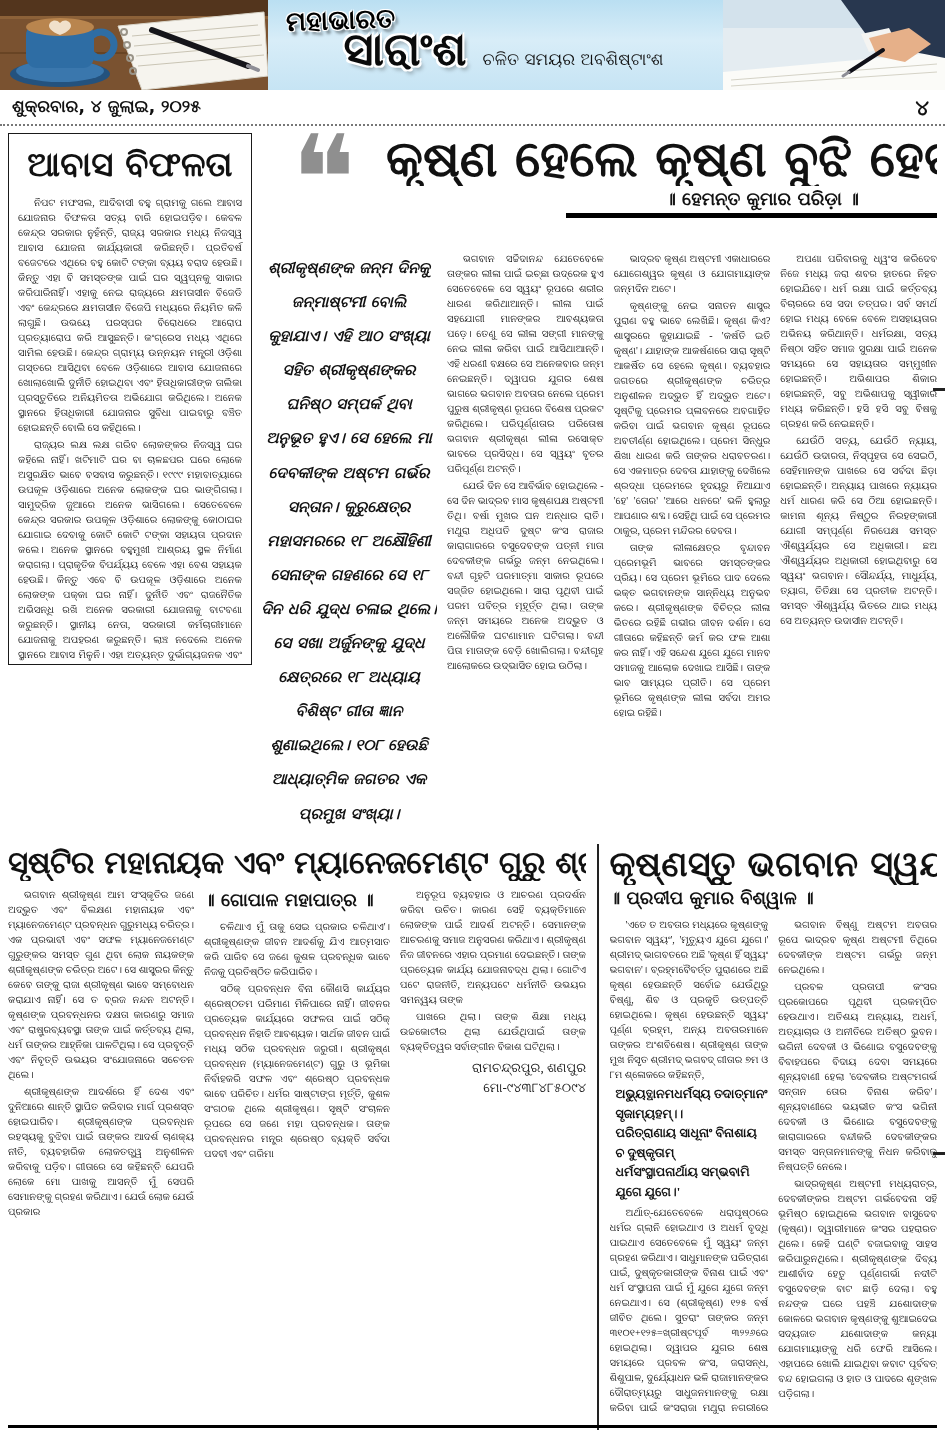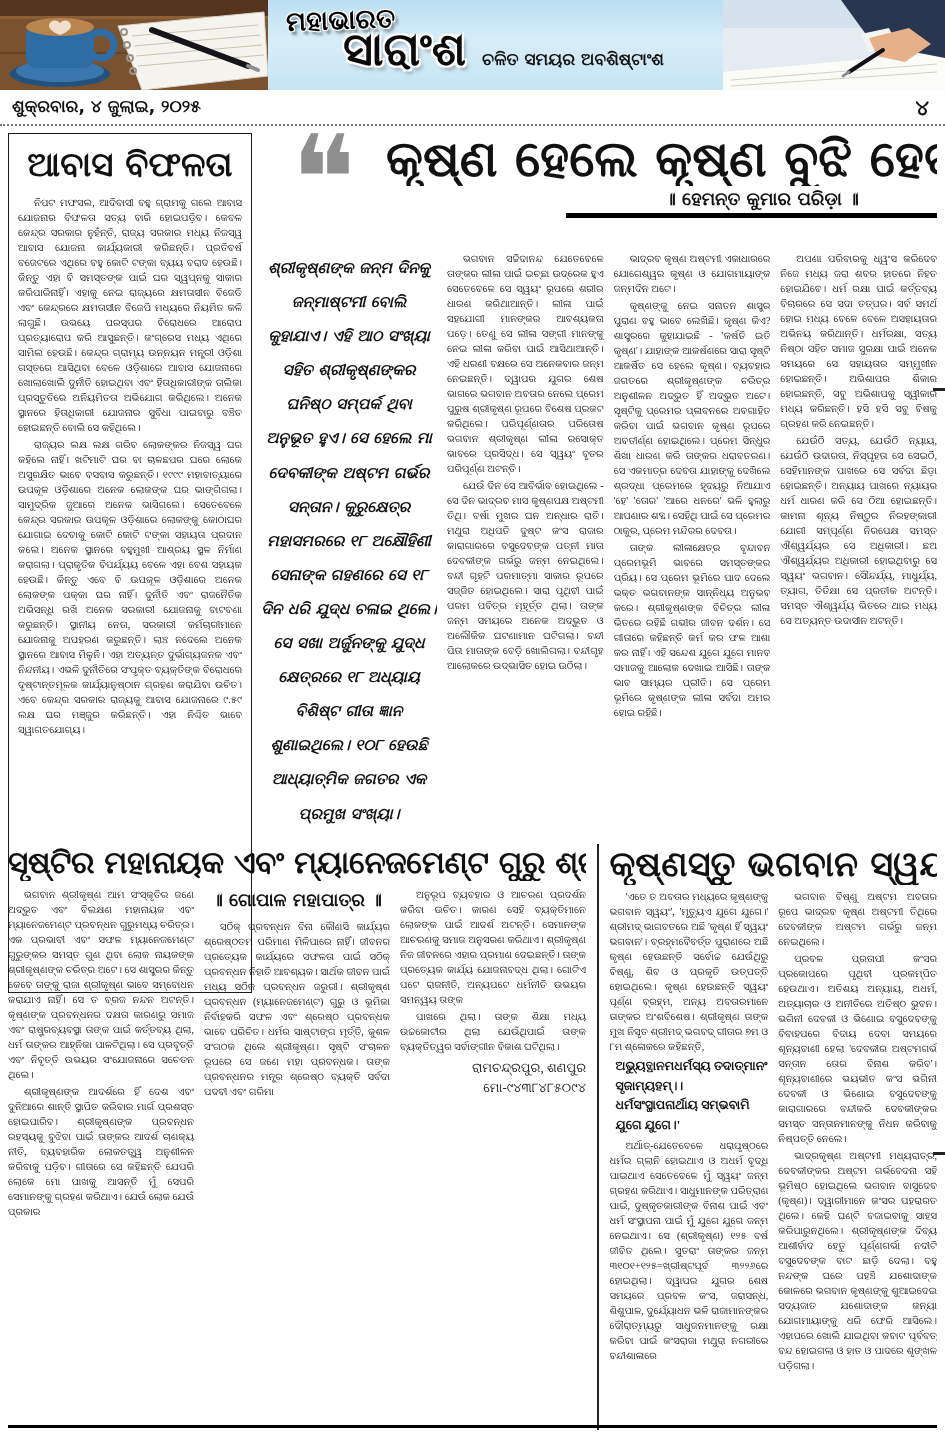--- a/index.html
+++ b/index.html
@@ -11,33 +11,33 @@
   .photo-right{width:222px;height:90px;flex:0 0 auto;}
   .band{flex:1;background:linear-gradient(180deg,#badff2 0%,#d8edf8 45%,#c6e4f4 100%);
         position:relative;}
   .brand{position:absolute;left:18px;top:4px;font-size:27px;font-weight:bold;color:#000;
          font-family:"DejaVu Sans",sans-serif;transform:rotate(-2deg);
          text-shadow:-1px -1px 0 #fff,1px -1px 0 #fff,-1px 1px 0 #fff,1px 1px 0 #fff,3px 4px 3px rgba(0,0,0,.45);}
   .title-row{position:absolute;left:16px;right:0;top:26px;display:flex;justify-content:center;align-items:baseline;}
   .paper-title{font-size:46px;font-weight:bold;color:#0a0a0a;line-height:1;
          font-family:"DejaVu Sans",sans-serif;
          text-shadow:-2px -2px 0 #fff,2px -2px 0 #fff,-2px 2px 0 #fff,2px 2px 0 #fff,3px 4px 4px rgba(0,0,0,.35);}
-  .paper-sub{font-size:17px;font-weight:bold;color:#111;margin-left:16px;
+  .paper-sub{font-size:17px;font-weight:normal;color:#111;margin-left:16px;
          font-family:"DejaVu Sans",sans-serif;}
   
   .daterow{display:flex;justify-content:space-between;align-items:flex-start;
            padding:6px 12px 4px 12px;border-bottom:2px dotted #777;}
   .date{font-size:17px;font-weight:bold;font-family:"DejaVu Sans",sans-serif;}
   .pageno{font-size:21px;font-weight:bold;font-family:"DejaVu Sans",sans-serif;padding-right:4px;}
   
   .bodytext p{margin:0 0 2px 0;font-size:10px;line-height:1.5;text-align:justify;text-indent:1.6em;}
   
   .top-section{display:flex;gap:9px;padding:7px 8px 0 8px;height:712px;box-sizing:border-box;}
   .left-box{width:244px;flex:0 0 auto;border:1.5px solid #1a1a1a;padding:8px 9px;box-sizing:border-box;
-            height:860px;overflow:hidden;}
+            height:532px;overflow:hidden;}
   .left-box h2{margin:2px 0 10px 0;text-align:center;font-size:34px;font-weight:bold;
                font-family:"DejaVu Sans",sans-serif;white-space:nowrap;overflow:hidden;}
   .main-article{flex:1;display:flex;flex-direction:column;overflow:hidden;}
   .headline-row{display:flex;align-items:flex-start;height:112px;overflow:hidden;}
   .bigquote{width:125px;flex:0 0 auto;font-size:120px;line-height:.78;color:#8f8f8f;
             font-family:"DejaVu Sans",sans-serif;text-align:center;}
   .hl-wrap{flex:1;}
   .main-headline{margin:0;font-size:50px;line-height:1.05;font-weight:bold;text-align:center;
                  font-family:"DejaVu Sans",sans-serif;white-space:nowrap;overflow:hidden;}
   .byline-block{width:392px;margin-left:auto;margin-top:2px;text-align:center;}
@@ -49,21 +49,21 @@
   .col{flex:1;overflow:hidden;}
   
   .bottom-section{display:flex;gap:11px;padding:6px 8px 4px 8px;height:596px;box-sizing:border-box;
                   position:relative;}
   .v-rule{width:1.5px;background:#222;flex:0 0 auto;}
   .bottom-left{width:578px;flex:0 0 auto;overflow:hidden;}
   .bottom-left h2{margin:0 0 6px 0;font-size:31px;font-weight:bold;letter-spacing:-.5px;
                   font-family:"DejaVu Sans",sans-serif;white-space:nowrap;overflow:hidden;}
   .bl-cols{display:flex;gap:10px;height:538px;overflow:hidden;}
   .bl-col{flex:1;overflow:hidden;}
-  .sub-byline{text-align:center;font-size:18px;font-weight:bold;margin:2px 0 8px 0;
+  .sub-byline{text-align:left;font-size:18px;font-weight:bold;margin:2px 0 8px 0;
               font-family:"DejaVu Sans",sans-serif;}
   .signature{font-weight:normal;text-align:right;margin-top:4px;font-size:13px;line-height:1.5;}
   .bottom-right{flex:1;overflow:hidden;}
   .bottom-right h2{margin:0;font-size:35px;font-weight:bold;text-align:center;
                    font-family:"DejaVu Sans",sans-serif;white-space:nowrap;overflow:hidden;}
   .br-cols{display:flex;gap:10px;height:500px;overflow:hidden;margin-top:4px;}
   .br-col{flex:1;overflow:hidden;}
   .shloka{font-weight:bold;font-size:12.6px;line-height:1.55;margin:3px 0 3px 6px;}
   .bottom-rule{position:absolute;left:8px;right:8px;bottom:6px;height:3px;background:#000;}
   .crop-mark{position:absolute;right:0;width:12px;height:2.5px;background:#222;}
@@ -179,42 +179,45 @@
 
   <article class="bottom-left bodytext">
     <h2>ସୃଷ୍ଟିର ମହାନାୟକ ଏବଂ ମ୍ୟାନେଜମେଣ୍ଟ ଗୁରୁ ଶ୍ରୀକୃଷ୍ଣ</h2>
     <div class="bl-cols">
       <div class="bl-col">
         <p>ଭଗବାନ ଶ୍ରୀକୃଷ୍ଣ ଆମ ସଂସ୍କୃତିର ଜଣେ ଅଦ୍ଭୁତ ଏବଂ ବିଲକ୍ଷଣ ମହାନାୟକ ଏବଂ ମ୍ୟାନେଜମେଣ୍ଟ ପ୍ରବନ୍ଧନ ଗୁରୁମଧ୍ୟ ଚରିତ୍ର। ଏକ ପ୍ରଭାବୀ ଏବଂ ସଫଳ ମ୍ୟାନେଜମେଣ୍ଟ ଗୁରୁଙ୍କର ସମସ୍ତ ଗୁଣ ଥିବା ଲୋକ ନାୟକଙ୍କ ଶ୍ରୀକୃଷ୍ଣଙ୍କ ଚରିତ୍ର ଅଟେ। ସେ ଶାସ୍ତ୍ରର କିନ୍ତୁ କେବେ ତାଙ୍କୁ ରାଜା ଶ୍ରୀକୃଷ୍ଣ ଭାବେ ସମ୍ବୋଧନ କରାଯାଏ ନାହିଁ। ସେ ତ ବ୍ରଜ ନନ୍ଦନ ଅଟନ୍ତି। କୃଷ୍ଣଙ୍କ ପ୍ରବନ୍ଧନର ଦକ୍ଷତା କାରଣରୁ ସମାଜ ଏବଂ ରାଷ୍ଟ୍ରବ୍ୟବସ୍ଥା ତାଙ୍କ ପାଇଁ କର୍ତ୍ତବ୍ୟ ଥିଲା, ଧର୍ମ ତାଙ୍କର ଆହ୍ନିକା ପାଳଟିଥିଲା। ସେ ପ୍ରବୃତ୍ତି ଏବଂ ନିବୃତ୍ତି ଉଭୟର ସଂଯୋଜନାରେ ସଚେତନ ଥିଲେ।</p>
         <p>ଶ୍ରୀକୃଷ୍ଣଙ୍କ ଆଦର୍ଶରେ ହିଁ ଦେଶ ଏବଂ ଦୁନିଆରେ ଶାନ୍ତି ସ୍ଥାପିତ କରିବାର ମାର୍ଗ ପ୍ରଶସ୍ତ ହୋଇପାରିବ। ଶ୍ରୀକୃଷ୍ଣଙ୍କ ପ୍ରବନ୍ଧନ ରହସ୍ୟକୁ ବୁଝିବା ପାଇଁ ତାଙ୍କର ଆଦର୍ଶ ଚାଣକ୍ୟ ନୀତି, ବ୍ୟବହାରିକ ଲୋକତତ୍ତ୍ୱ ଅନୁଶୀଳନ କରିବାକୁ ପଡ଼ିବ। ଗୀତାରେ ସେ କହିଛନ୍ତି ଯେପରି ଲୋକେ ମୋ ପାଖକୁ ଆସନ୍ତି ମୁଁ ସେପରି ସେମାନଙ୍କୁ ଗ୍ରହଣ କରିଥାଏ। ଯେଉଁ ଲୋକ ଯେଉଁ ପ୍ରକାର</p>
       </div>
       <div class="bl-col">
         <div class="sub-byline">॥ ଗୋପାଳ ମହାପାତ୍ର ॥</div>
+        <p>ଚଳିଥାଏ ମୁଁ ତାକୁ ସେଇ ପ୍ରକାର ଚଳିଥାଏ'। ଶ୍ରୀକୃଷ୍ଣଙ୍କ ଜୀବନ ଆଦର୍ଶକୁ ଯିଏ ଆତ୍ମସାତ କରି ପାରିବ ସେ ଜଣେ କୁଶଳ ପ୍ରବନ୍ଧିକ ଭାବେ ନିଜକୁ ପ୍ରତିଷ୍ଠିତ କରିପାରିବ।</p>
         <p>ସଠିକ୍ ପ୍ରବନ୍ଧନ ବିନା କୌଣସି କାର୍ଯ୍ୟର ଶ୍ରେଷ୍ଠତମ ପରିମାଣ ମିଳିପାରେ ନାହିଁ। ଜୀବନର ପ୍ରତ୍ୟେକ କାର୍ଯ୍ୟରେ ସଫଳତା ପାଇଁ ସଠିକ୍ ପ୍ରବନ୍ଧନ ନିହାତି ଆବଶ୍ୟକ। ସାର୍ଥକ ଜୀବନ ପାଇଁ ମଧ୍ୟ ସଠିକ ପ୍ରବନ୍ଧନ ଜରୁରୀ। ଶ୍ରୀକୃଷ୍ଣ ପ୍ରବନ୍ଧନ (ମ୍ୟାନେଜମେଣ୍ଟ) ଗୁରୁ ଓ ଭୂମିକା ନିର୍ବାହକରି ସଫଳ ଏବଂ ଶ୍ରେଷ୍ଠ ପ୍ରବନ୍ଧକ ଭାବେ ପରିଚିତ। ଧର୍ମର ସାଷ୍ଟାଙ୍ଗ ମୂର୍ତ୍ତି, କୁଶଳ ସଂଗଠକ ଥିଲେ ଶ୍ରୀକୃଷ୍ଣ। ସୃଷ୍ଟି ସଂଚାଳନ ରୂପରେ ସେ ଜଣେ ମହା ପ୍ରବନ୍ଧକ। ତାଙ୍କ ପ୍ରବନ୍ଧନର ମନ୍ତ୍ର ଶ୍ରେଷ୍ଠ ବ୍ୟକ୍ତି ସର୍ବଦା ପଦବୀ ଏବଂ ଗରିମା</p>
       </div>
       <div class="bl-col">
         <p>ଅନୁରୂପ ବ୍ୟବହାର ଓ ଆଚରଣ ପ୍ରଦର୍ଶନ କରିବା ଉଚିତ। କାରଣ ସେହି ବ୍ୟକ୍ତିମାନେ ଲୋକଙ୍କ ପାଇଁ ଆଦର୍ଶ ଅଟନ୍ତି। ସେମାନଙ୍କ ଆଚରଣକୁ ସମାଜ ଅନୁସରଣ କରିଥାଏ। ଶ୍ରୀକୃଷ୍ଣ ନିଜ ଜୀବନରେ ଏହାର ପ୍ରମାଣ ଦେଇଛନ୍ତି। ତାଙ୍କ ପ୍ରତ୍ୟେକ କାର୍ଯ୍ୟ ଯୋଜନାବଦ୍ଧ ଥିଲା। ଗୋଟିଏ ପଟେ ରାଜନୀତି, ଅନ୍ୟପଟେ ଧର୍ମନୀତି ଉଭୟର ସମନ୍ୱୟ ତାଙ୍କ</p>
         <p>ପାଖରେ ଥିଲା। ତାଙ୍କ ଶିକ୍ଷା ମଧ୍ୟ ଉଚ୍ଚକୋଟୀର ଥିଲା ଯେଉଁଥିପାଇଁ ତାଙ୍କ ବ୍ୟକ୍ତିତ୍ୱର ସର୍ବାଙ୍ଗୀନ ବିକାଶ ଘଟିଥିଲା।</p>
         <div class="signature">
           <div>ରାମଚନ୍ଦ୍ରପୁର, ଶଣପୁର</div>
           <div>ମୋ-୯୪୩୮୪୮୫୦୯୪</div>
         </div>
       </div>
     </div>
   </article>
 
   <div class="v-rule"></div>
 
   <article class="bottom-right bodytext">
     <h2>କୃଷ୍ଣସ୍ତୁ ଭଗବାନ ସ୍ୱୟଂ</h2>
+    <div class="sub-byline">॥ ପ୍ରଦୀପ କୁମାର ବିଶ୍ୱାଳ ॥</div>
     <div class="br-cols">
       <div class="br-col">
         <p>'ଏତେ ତ ଅବତାର ମଧ୍ୟରେ କୃଷ୍ଣଙ୍କୁ ଭଗବାନ ସ୍ୱୟଂ', 'ମୃତ୍ୟୁଏ ଯୁଗେ ଯୁଗେ।' ଶ୍ରୀମଦ୍ ଭାଗବତରେ ଅଛି 'କୃଷ୍ଣ ହିଁ ସ୍ୱୟଂ ଭଗବାନ'। ବ୍ରହ୍ମବୈବର୍ତ୍ତ ପୁରାଣରେ ଅଛି କୃଷ୍ଣ ହେଉଛନ୍ତି ସର୍ବୋଚ୍ଚ ଯେଉଁଥିରୁ ବିଷ୍ଣୁ, ଶିବ ଓ ପ୍ରକୃତି ଉତ୍ପତ୍ତି ହୋଇଥିଲେ। କୃଷ୍ଣ ହେଉଛନ୍ତି ସ୍ୱୟଂ ପୂର୍ଣ୍ଣ ବ୍ରହ୍ମ, ଅନ୍ୟ ଅବତାରମାନେ ତାଙ୍କର ଅଂଶବିଶେଷ। ଶ୍ରୀକୃଷ୍ଣ ତାଙ୍କ ମୁଖ ନିସୃତ ଶ୍ରୀମଦ୍ ଭଗବଦ୍ ଗୀତାର ୭ମ ଓ ୮ମ ଶ୍ଳୋକରେ କହିଛନ୍ତି,</p>
         <div class="shloka">
           <div>ଅଭ୍ୟୁତ୍ଥାନମଧର୍ମସ୍ୟ ତଦାତ୍ମାନଂ ସୃଜାମ୍ୟହମ୍।।</div>
+          <div>ପରିତ୍ରାଣାୟ ସାଧୂନାଂ ବିନାଶାୟ ଚ ଦୁଷ୍କୃତାମ୍</div>
           <div>ଧର୍ମସଂସ୍ଥାପନାର୍ଥାୟ ସମ୍ଭବାମି ଯୁଗେ ଯୁଗେ।'</div>
         </div>
         <p>ଅର୍ଥାତ୍-ଯେତେବେଳେ ଧରାପୃଷ୍ଠରେ ଧର୍ମର ଗ୍ଲାନି ହୋଇଥାଏ ଓ ଅଧର୍ମ ବୃଦ୍ଧି ପାଇଥାଏ ସେତେବେଳେ ମୁଁ ସ୍ୱୟଂ ଜନ୍ମ ଗ୍ରହଣ କରିଥାଏ। ସାଧୁମାନଙ୍କ ପରିତ୍ରାଣ ପାଇଁ, ଦୁଷ୍କୃତକାରୀଙ୍କ ବିନାଶ ପାଇଁ ଏବଂ ଧର୍ମ ସଂସ୍ଥାପନା ପାଇଁ ମୁଁ ଯୁଗେ ଯୁଗେ ଜନ୍ମ ନେଇଥାଏ। ସେ (ଶ୍ରୀକୃଷ୍ଣ) ୧୨୫ ବର୍ଷ ଜୀବିତ ଥିଲେ। ସୁତରାଂ ତାଙ୍କର ଜନ୍ମ ୩୧୦୧+୧୨୫=ଖ୍ରୀଷ୍ଟପୂର୍ବ ୩୨୨୬ରେ ହୋଇଥିଲା। ଦ୍ୱାପର ଯୁଗର ଶେଷ ସମୟରେ ପ୍ରବଳ କଂସ, ଜରାସନ୍ଧ, ଶିଶୁପାଳ, ଦୁର୍ଯ୍ୟୋଧନ ଭଳି ରାଜାମାନଙ୍କର ଦୌରାତ୍ମ୍ୟରୁ ସାଧୁଜନମାନଙ୍କୁ ରକ୍ଷା କରିବା ପାଇଁ କଂସରାଜା ମଥୁରା ନଗରୀରେ ବନ୍ଦୀଶାଳାରେ</p>
       </div>
       <div class="br-col">
         <p>ଭଗବାନ ବିଷ୍ଣୁ ଅଷ୍ଟମ ଅବତାର ରୂପେ ଭାଦ୍ରବ କୃଷ୍ଣ ଅଷ୍ଟମୀ ତିଥିରେ ଦେବକୀଙ୍କ ଅଷ୍ଟମ ଗର୍ଭରୁ ଜନ୍ମ ନେଇଥିଲେ।</p>
         <p>ପ୍ରବଳ ପ୍ରତାପୀ କଂସର ପ୍ରକୋପରେ ପୃଥିବୀ ପ୍ରକମ୍ପିତ ହେଉଥାଏ। ଅତିଶୟ ଅନ୍ୟାୟ, ଅଧର୍ମ, ଅତ୍ୟାଚାର ଓ ଅନୀତିରେ ଅତିଷ୍ଠ ଭୁବନ। ଭଗିନୀ ଦେବକୀ ଓ ଭିଣୋଇ ବସୁଦେବଙ୍କୁ ବିବାହପରେ ବିଦାୟ ଦେବା ସମୟରେ ଶୂନ୍ୟବାଣୀ ହେଲା 'ଦେବକୀର ଅଷ୍ଟମଗର୍ଭ ସନ୍ତାନ ତୋର ବିନାଶ କରିବ'। ଶୂନ୍ୟବାଣୀରେ ଭୟଭୀତ କଂସ ଭଗିନୀ ଦେବକୀ ଓ ଭିଣୋଇ ବସୁଦେବଙ୍କୁ କାରାଗାରରେ ବନ୍ଦୀକରି ଦେବକୀଙ୍କର ସମସ୍ତ ସନ୍ତାନମାନଙ୍କୁ ନିଧନ କରିବାକୁ ନିଷ୍ପତ୍ତି ନେଲେ।</p>
         <p>ଭାଦ୍ରକୃଷ୍ଣ ଅଷ୍ଟମୀ ମଧ୍ୟରାତ୍ର, ଦେବକୀଙ୍କର ଅଷ୍ଟମ ଗର୍ଭବେଦନା ସହି ଭୂମିଷ୍ଠ ହୋଇଥିଲେ ଭଗବାନ ବାସୁଦେବ (କୃଷ୍ଣ)। ଦ୍ୱାରୀମାନେ କଂସର ପହରାରତ ଥିଲେ। କେହି ଘଣ୍ଟି ବଜାଇବାକୁ ସାହସ କରିପାରୁନଥିଲେ। ଶ୍ରୀକୃଷ୍ଣଙ୍କ ଦିବ୍ୟ ଆଶୀର୍ବାଦ ହେତୁ ପୂର୍ଣ୍ଣଗର୍ଭା ନଦୀଟି ବସୁଦେବଙ୍କ ବାଟ ଛାଡ଼ି ଦେଲା। ବହୁ ନନ୍ଦଙ୍କ ଘରେ ପହଞ୍ଚି ଯଶୋଦାଙ୍କ କୋଳରେ ଭଗବାନ କୃଷ୍ଣଙ୍କୁ ଶୁଆଇଦେଇ ସଦ୍ୟଜାତ ଯଶୋଦାଙ୍କ କନ୍ୟା ଯୋଗମାୟାଙ୍କୁ ଧରି ଫେରି ଆସିଲେ। ଏହାପରେ ଖୋଲି ଯାଇଥିବା କବାଟ ପୂର୍ବବତ୍ ବନ୍ଦ ହୋଇଗଲା ଓ ହାତ ଓ ପାଦରେ ଶୃଙ୍ଖଳ ପଡ଼ିଗଲା।</p>
 
       </div>

